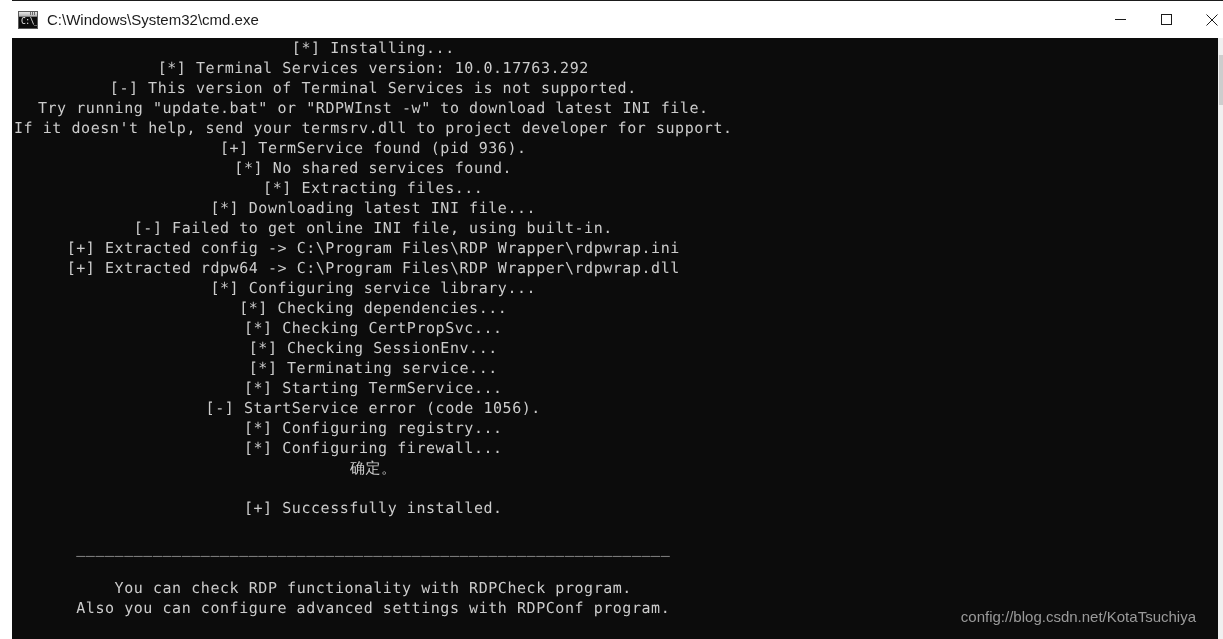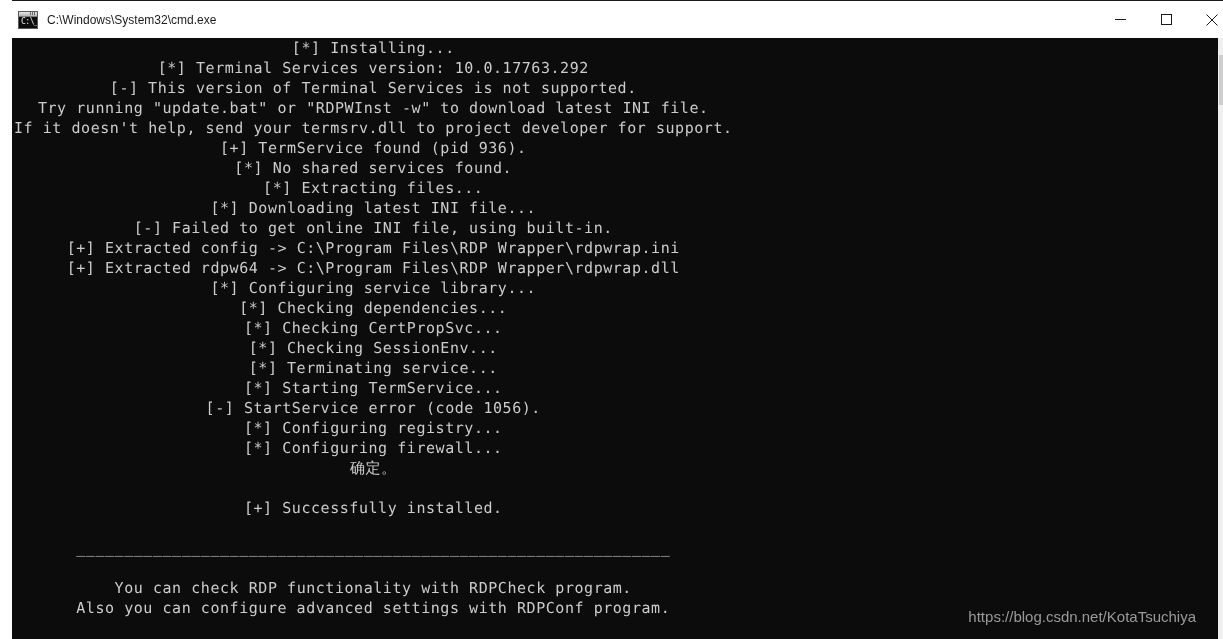--- a/index.html
+++ b/index.html
@@ -76,21 +76,21 @@
     top: 5px;
     color: #e6e6e6;
     font-family: "DejaVu Sans Mono", monospace;
     font-size: 8px;
     line-height: 9px;
     letter-spacing: -0.5px;
     white-space: nowrap;
   }
   #window-title {
     font-family: "Liberation Sans", sans-serif;
-    font-size: 12px;
+    font-size: 15px;
     color: #1b1b1b;
     white-space: nowrap;
     overflow: hidden;
     text-overflow: ellipsis;
   }
   .caption-btn {
     width: 46px;
     height: 37px;
     flex: 0 0 auto;
     display: flex;
@@ -238,21 +238,21 @@
 确定。
 
 [+] Successfully installed.
 
 ______________________________________________________________
 
 You can check RDP functionality with RDPCheck program.
 Also you can configure advanced settings with RDPConf program.
 
 请按任意键继续. . .</pre>
-    <div id="watermark">https://blog.csdn.net/KotaTsuchiya</div>
+    <div id="watermark">config://blog.csdn.net/KotaTsuchiya</div>
   </div>
 
   <div id="scrollbar">
     <div class="sb-arrow" id="sb-arrow-up">
       <svg width="9" height="6" viewBox="0 0 9 6">
         <path d="M1 5 L4.5 1.2 L8 5" fill="none" stroke="#505050" stroke-width="1.7" stroke-linecap="square"></path>
       </svg>
     </div>
     <div id="sb-thumb"></div>
     <div id="sb-track"></div>

